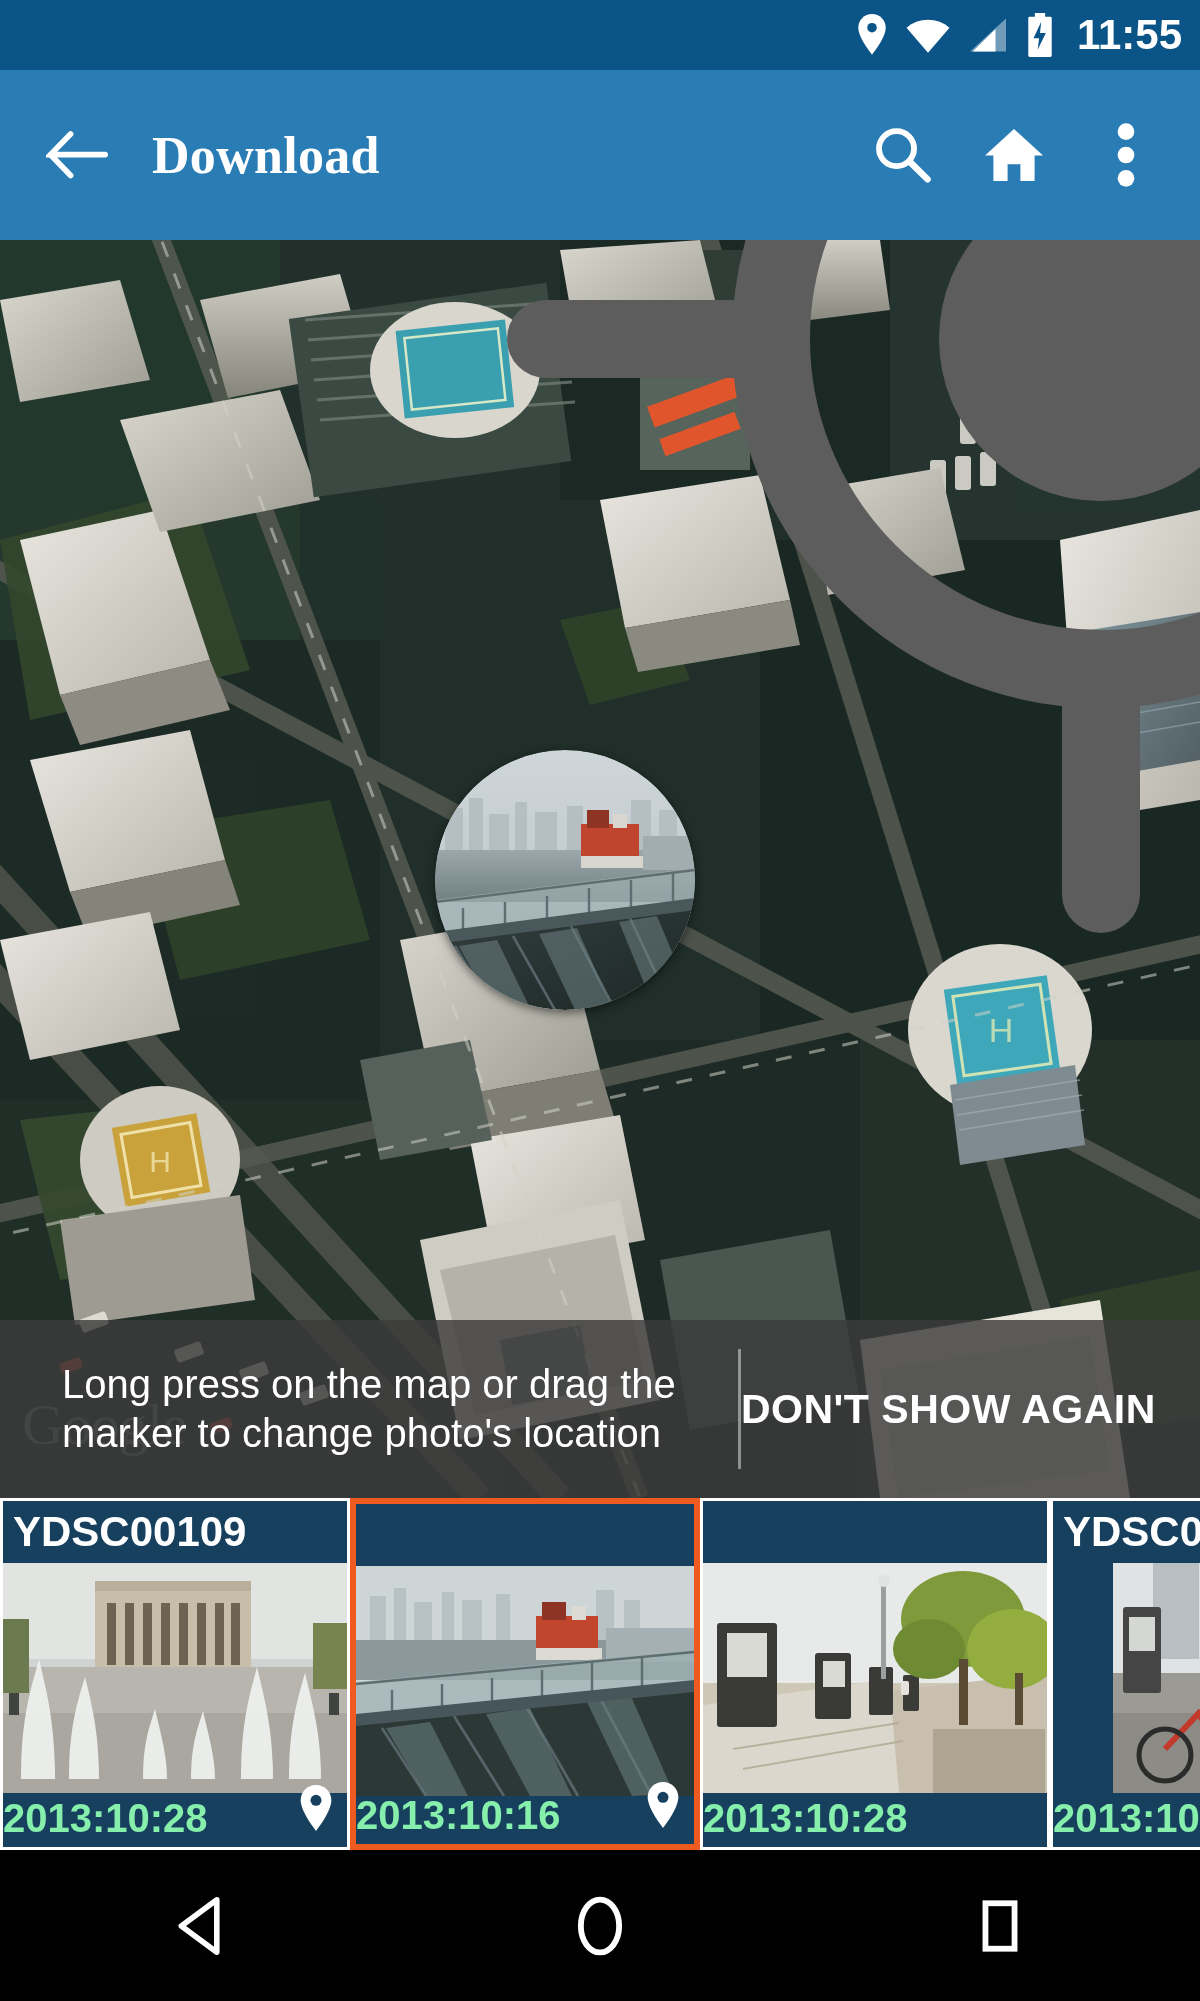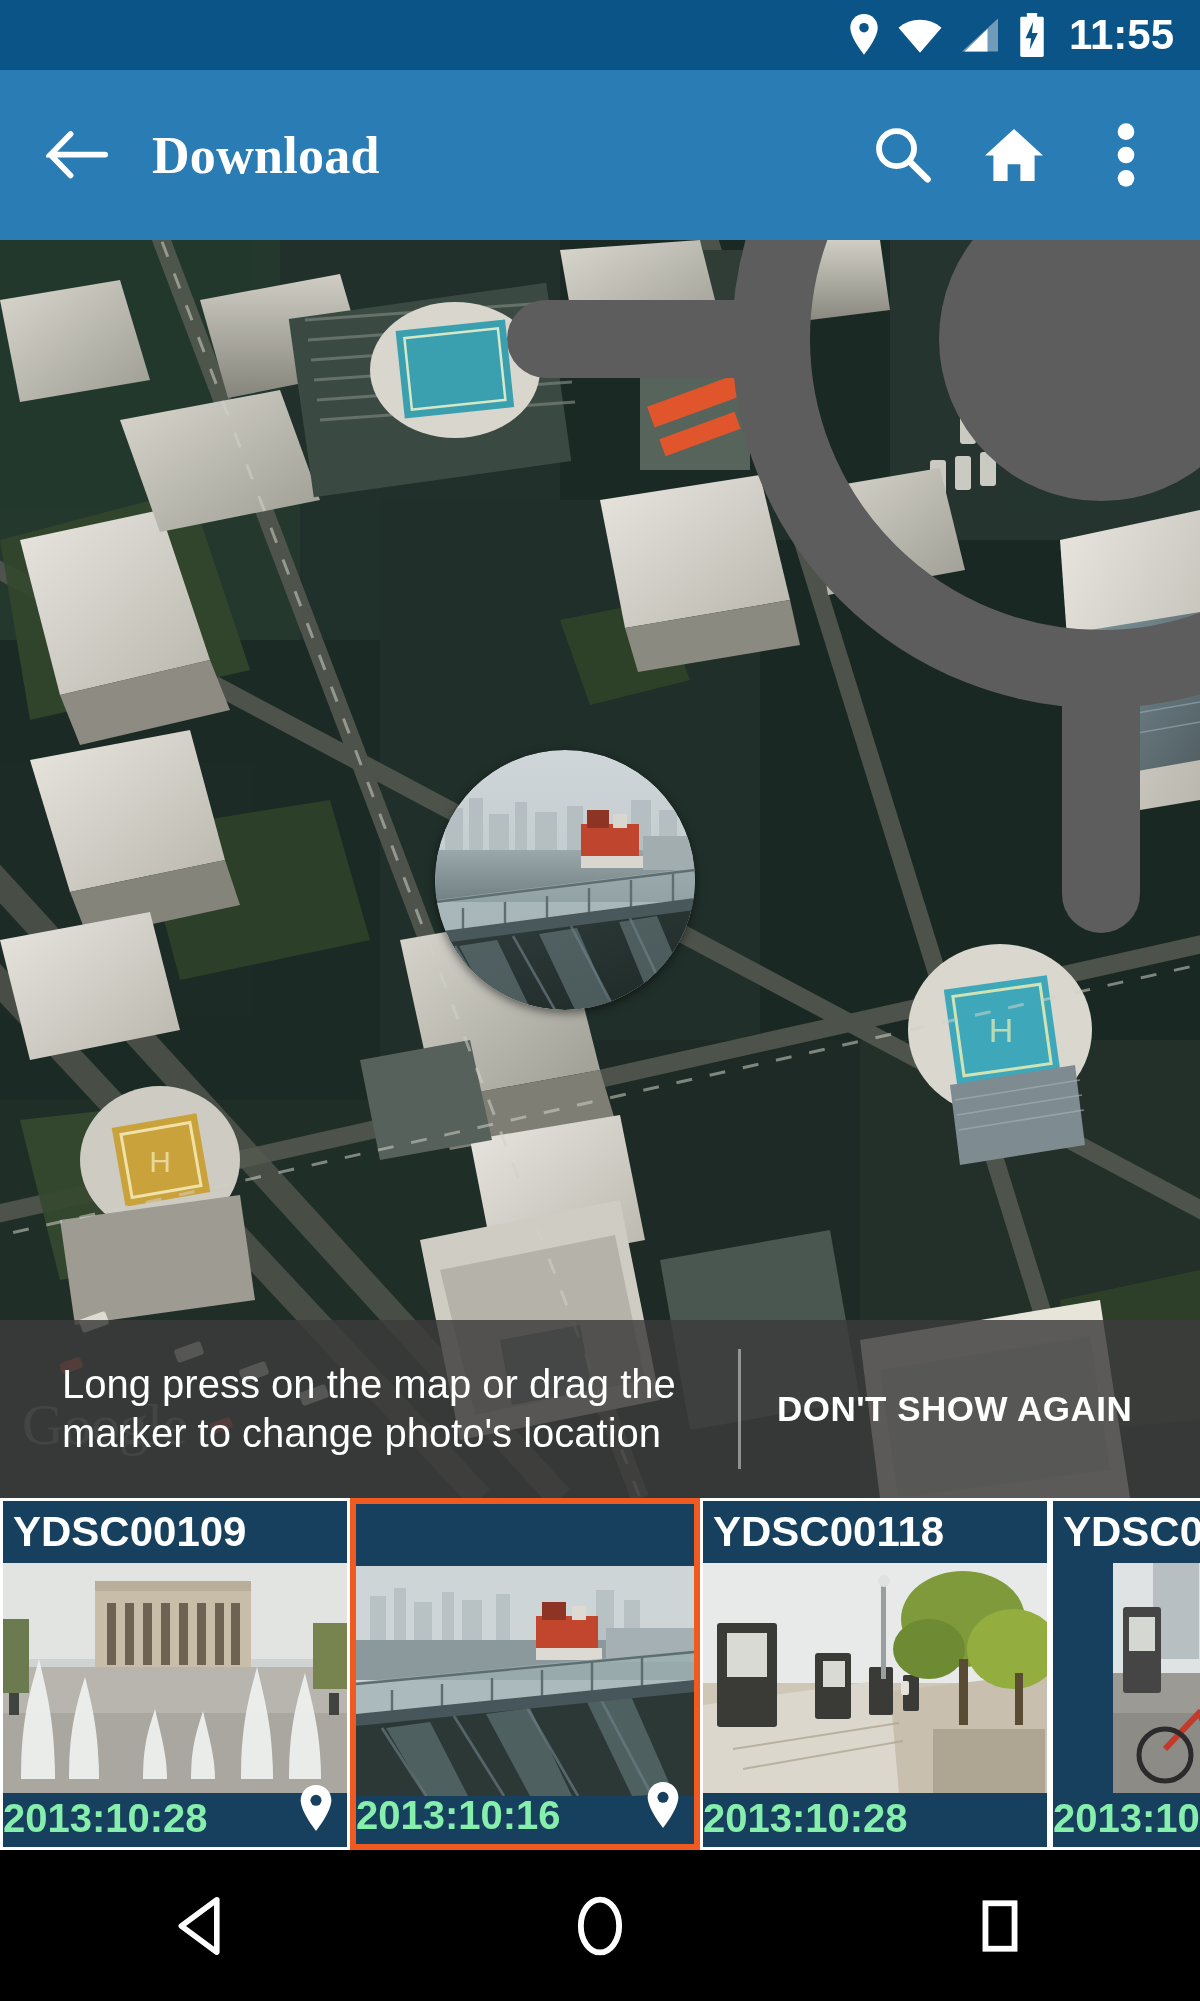--- a/index.html
+++ b/index.html
@@ -9,21 +9,21 @@
     font-family:"Liberation Sans", sans-serif;
     overflow:hidden;
   }
   #screen { position:relative; width:1200px; height:2001px; overflow:hidden; background:#000; }
 
   
   .statusbar {
     position:absolute; left:0; top:0; width:1200px; height:70px;
     background:#0a5487;
     display:flex; align-items:center; justify-content:flex-end;
-    padding-right:26px; gap:16px;
+    padding-right:18px; gap:16px;
   }
   .sb-icon { display:flex; align-items:center; justify-content:center; }
   .sb-time {
     color:#ffffff; font-size:42px; font-weight:bold; letter-spacing:0px;
     margin-left:6px; line-height:1;
   }
 
   
   .appbar {
     position:absolute; left:0; top:70px; width:1200px; height:170px;
@@ -74,22 +74,22 @@
     position:absolute; left:0; top:1320px; width:1200px; height:178px;
     background:rgba(60,60,60,.82);
     display:flex; align-items:center;
   }
   .snack-text {
     color:#ffffff; font-size:40px; line-height:1.22;
     padding-left:62px; width:730px;
   }
   .snack-divider { width:3px; height:120px; background:rgba(255,255,255,.45); margin-left:8px; }
   .snack-action {
-    color:#ffffff; font-size:35px; font-weight:bold; letter-spacing:.5px;
-    padding-left:36px; white-space:nowrap;
+    color:#ffffff; font-size:41px; font-weight:bold; letter-spacing:.5px;
+    white-space:nowrap;
   }
 
   
   .thumbstrip {
     position:absolute; left:0; top:1498px; width:1200px; height:352px;
     display:flex; background:#000; overflow:hidden;
   }
   .thumb {
     position:relative; width:350px; height:352px; flex:0 0 350px;
     background:#16405e; border:3px solid #ffffff; overflow:hidden;
@@ -598,21 +598,20 @@
             <path d="M30 186 L196 160"></path>
               <path d="M40 206 L200 178"></path>
           </g>
           <rect x="178" y="20" width="5" height="96" fill="#9aa0a0"></rect>
           <circle cx="181" cy="18" r="6" fill="#dfe2e1"></circle>
           <g fill="#e6e3dc">
               <rect x="198" y="118" width="8" height="14" rx="2"></rect>
             </g>
         </svg>
       </div>
-      <div class="thumb-name">YDSC00118</div>
       <div class="thumb-date">2013:10:28</div>
     </div>
 
     <div class="thumb">
       <div class="thumb-img" style="left:60px; width:290px;">
         <svg viewBox="0 0 290 230" preserveAspectRatio="none">
           <rect width="290" height="230" fill="#dfe3e4"></rect>
           <g fill="#b8bfc2">
             <rect x="40" y="0" width="46" height="96"></rect>
             <rect x="96" y="14" width="34" height="82"></rect>

